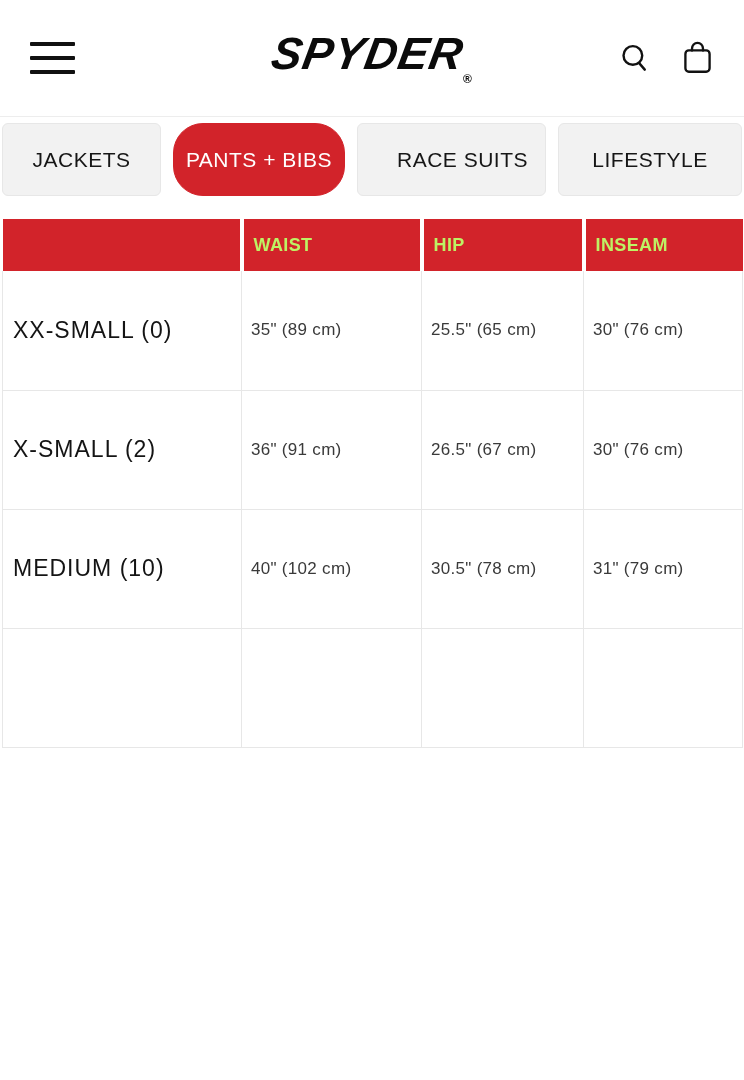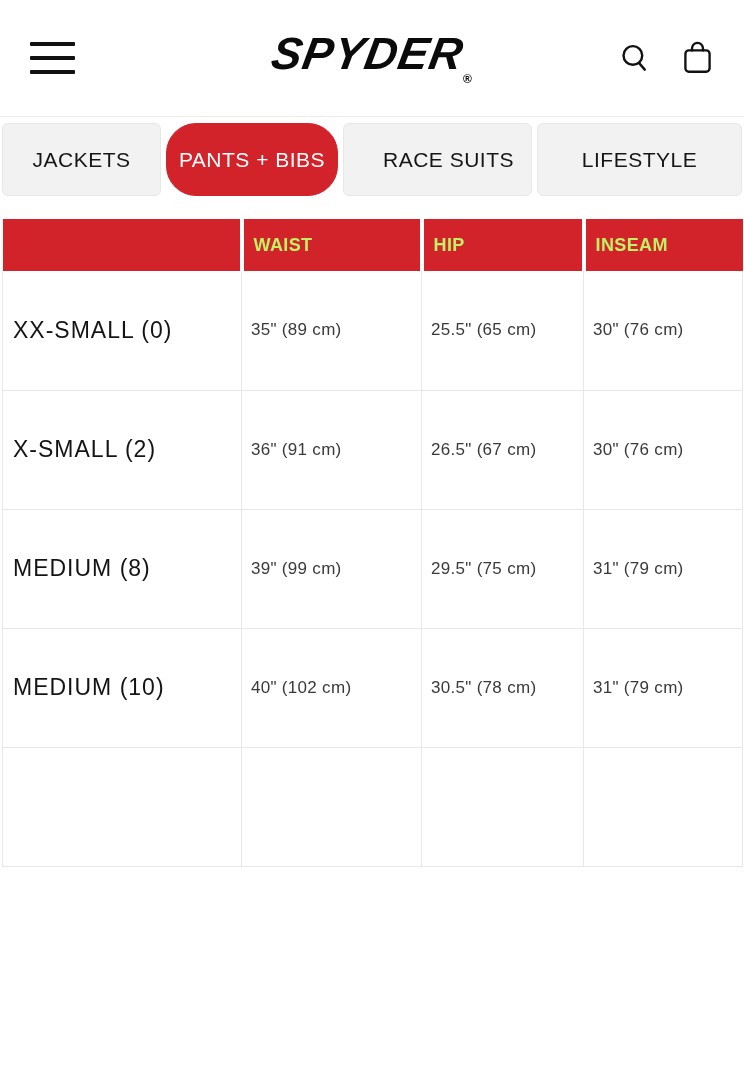--- a/index.html
+++ b/index.html
@@ -30,21 +30,21 @@
   .logo-text{
     display:inline-block;font-size:45px;font-weight:800;font-style:italic;
     letter-spacing:1px;transform:skewX(-10deg);color:#0b0b0b;
   }
   .logo-reg{font-size:12px;font-weight:700;vertical-align:-14px;color:#0b0b0b;}
   .header-icons{display:flex;align-items:center;gap:30px;}
   .icon-btn{background:none;border:none;padding:0;cursor:pointer;line-height:0;}
 
   
   .tabs{padding:6px 2px 0;}
-  .tab-row{display:flex;gap:5px;}
+  .tab-row{display:flex;gap:12px;}
   .tab{
     height:73px;display:flex;align-items:center;justify-content:center;
     background:var(--tab-bg);border:1px solid var(--border);border-radius:6px;
     font-size:21px;letter-spacing:.5px;color:#161616;cursor:pointer;
   }
   .tab.active{background:var(--red);border-color:var(--red);color:#fff;}
   .tab.w-jackets{width:159px;}
   .tab.w-pants{width:172px;border-radius:30px;}
   .tab.w-race{width:189px;padding-left:22px;}
   .tab.w-life{flex:1;}
@@ -136,26 +136,20 @@
         <td>25.5" (65 cm)</td>
         <td>30" (76 cm)</td>
       </tr>
       <tr>
         <td class="size-cell">X-SMALL (2)</td>
         <td>36" (91 cm)</td>
         <td>26.5" (67 cm)</td>
         <td>30" (76 cm)</td>
       </tr>
       <tr>
-        <td class="size-cell">MEDIUM (8)</td>
-        <td>39" (99 cm)</td>
-        <td>29.5" (75 cm)</td>
-        <td>31" (79 cm)</td>
-      </tr>
-      <tr>
         <td class="size-cell">MEDIUM (10)</td>
         <td>40" (102 cm)</td>
         <td>30.5" (78 cm)</td>
         <td>31" (79 cm)</td>
       </tr>
       <tr>
         <td class="size-cell"></td>
         <td></td>
         <td></td>
         <td></td>

